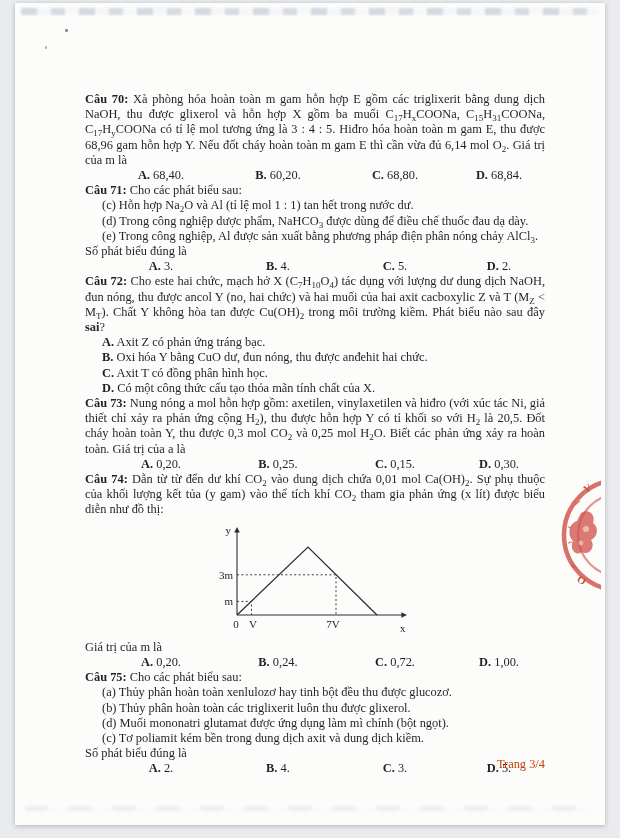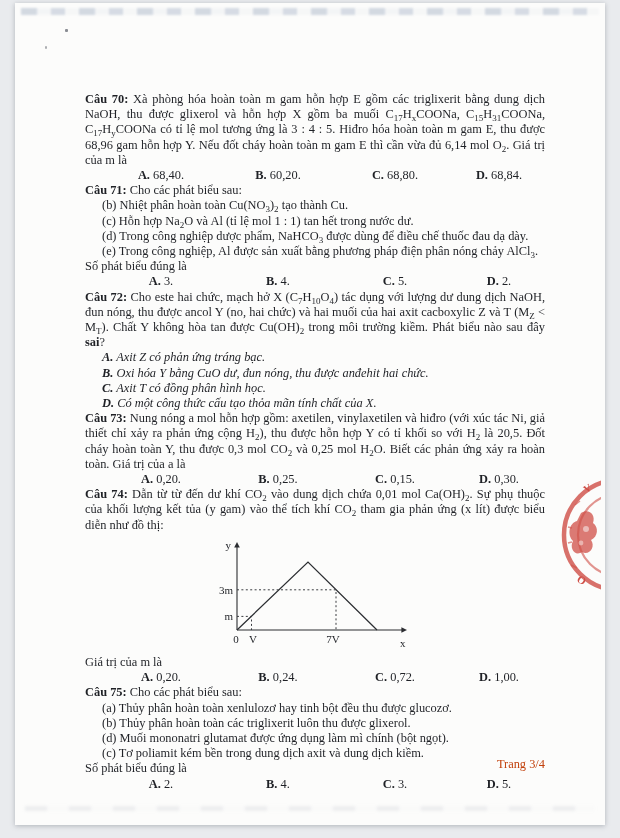--- a/index.html
+++ b/index.html
@@ -33,21 +33,21 @@
     position:absolute;left:70px;top:72px;width:460px;
     color:#1f2126;font-size:12.4px;line-height:15.2px;margin-top:17px;
   }
   .q{margin:0;}
   p.body{margin:0;text-align:justify;}
   .label{font-weight:bold;}
   .stmt{padding-left:17px;text-align:justify;}
   .post{padding-left:0;}
   .optrow{display:grid;grid-template-columns:116px 118px 116px 1fr;padding-left:18px;text-align:center;}
   .opt b{font-weight:bold;}
-  .optline{padding-left:17px;text-align:justify;font-style:italic;}
+  .optline{padding-left:17px;text-align:justify;}
   .chartwrap{margin:4px 0 2px 95px;width:260px;height:116px;}
   .chartwrap svg text{font-family:"Liberation Serif", serif;font-size:11px;fill:#1e2025;}
   .footer{
     position:absolute;top:754px;right:60px;
     font-size:12.4px;color:#c2410c;
   }
   .stamp{
     position:absolute;top:474px;right:4px;width:42px;height:118px;
     opacity:.88;
   }
@@ -69,21 +69,20 @@
       <div class="optrow">
         <span class="opt"><b>A.</b> <span>68,40.</span></span>
         <span class="opt"><b>B.</b> <span>60,20.</span></span>
         <span class="opt"><b>C.</b> <span>68,80.</span></span>
         <span class="opt"><b>D.</b> <span>68,84.</span></span>
       </div>
     </div>
 
     <div class="q">
       <p class="body"><b class="label">Câu 71:</b> <span>Cho các phát biểu sau:</span></p>
-      <div class="stmt">(b) Nhiệt phân hoàn toàn Cu(NO<sub>3</sub>)<sub>2</sub> tạo thành Cu.</div>
       <div class="stmt">(c) Hỗn hợp Na<sub>2</sub>O và Al (tỉ lệ mol 1 : 1) tan hết trong nước dư.</div>
       <div class="stmt">(d) Trong công nghiệp dược phẩm, NaHCO<sub>3</sub> được dùng để điều chế thuốc đau dạ dày.</div>
       <div class="stmt">(e) Trong công nghiệp, Al được sản xuất bằng phương pháp điện phân nóng chảy AlCl<sub>3</sub>.</div>
       <div class="post">Số phát biểu đúng là</div>
       <div class="optrow">
         <span class="opt"><b>A.</b> <span>3.</span></span>
         <span class="opt"><b>B.</b> <span>4.</span></span>
         <span class="opt"><b>C.</b> <span>5.</span></span>
         <span class="opt"><b>D.</b> <span>2.</span></span>
       </div>

